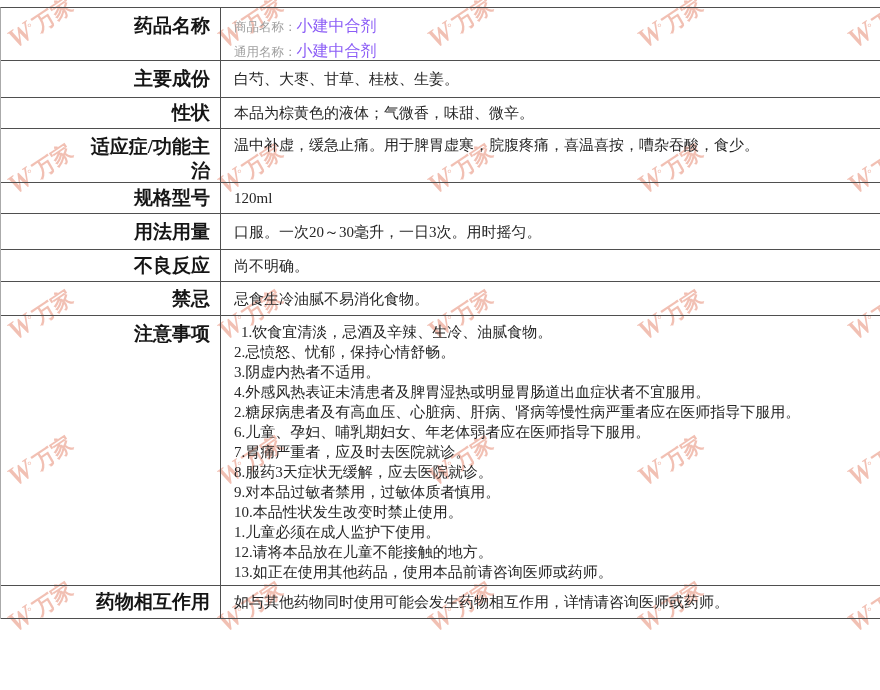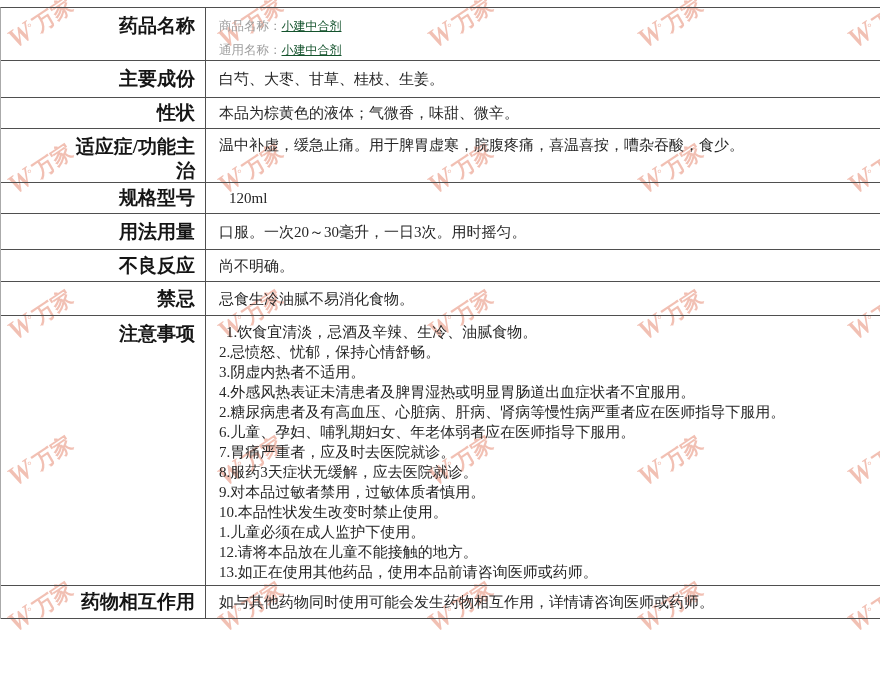--- a/index.html
+++ b/index.html
@@ -23,31 +23,31 @@
   .drug-table {
     position:absolute; left:0; top:7px; width:880px; z-index:1; box-sizing:border-box;
     border-top:1px solid #4f4f4f; border-left:1px solid #aaaaaa;
   }
   .row { display:flex; box-sizing:border-box; border-bottom:1px solid #4f4f4f; }
   .cell-label {
     flex:0 0 205px; width:205px; box-sizing:border-box;
     border-right:1px solid #4f4f4f;
     padding:0 10px 0 70px;
     display:flex; flex-direction:column; justify-content:center; align-items:flex-end;
-    text-align:right; font-weight:bold; font-size:19px; line-height:24px; color:#151515;
+    text-align:right; font-weight:bold; font-size:19px; line-height:24px; color:#151515;margin-left:15px;
   }
   .cell-content {
     flex:1 1 auto; box-sizing:border-box; padding:0 12px 0 13px;
     display:flex; flex-direction:column; justify-content:center;
     font-size:15px; line-height:20px; color:#262626;
   }
   .row.top .cell-label, .row.top .cell-content { justify-content:flex-start; padding-top:6px; }
   .pair-line { line-height:23px; }
   .pair-key  { color:#9e9e9e; font-size:12.5px; }
-  .pair-val  { font-size:12px; color:#14532d;text-decoration:underline; }
+  .pair-val  { font-size:16px; color:#8b5cf6; }
   .note-line { line-height:20px; }
   .note-line.first { padding-left:7px; }
   .content-text { line-height:20px; }
 </style>
 </head>
 <body>
 
 <div class="page">
   <div class="wm-layer">
       <div class="wm" style="left: 40px; top: 22px;"><span class="wm-logo">W</span><span class="wm-reg">°</span><span class="wm-brand">万家</span></div>
@@ -95,21 +95,21 @@
         <div class="cell-content">
           <div class="content-text">本品为棕黄色的液体；气微香，味甜、微辛。</div>
         </div>
       </div>
       <div class="row top" style="height: 54px;">
         <div class="cell-label">适应症/功能主治</div>
         <div class="cell-content">
           <div class="content-text">温中补虚，缓急止痛。用于脾胃虚寒，脘腹疼痛，喜温喜按，嘈杂吞酸，食少。</div>
         </div>
       </div>
-      <div class="row" style="height: 31px; gap: 10px;">
+      <div class="row" style="height: 31px;">
         <div class="cell-label">规格型号</div>
         <div class="cell-content">
           <div class="content-text">120ml</div>
         </div>
       </div>
       <div class="row" style="height: 36px;">
         <div class="cell-label">用法用量</div>
         <div class="cell-content">
           <div class="content-text">口服。一次20～30毫升，一日3次。用时摇匀。</div>
         </div>

